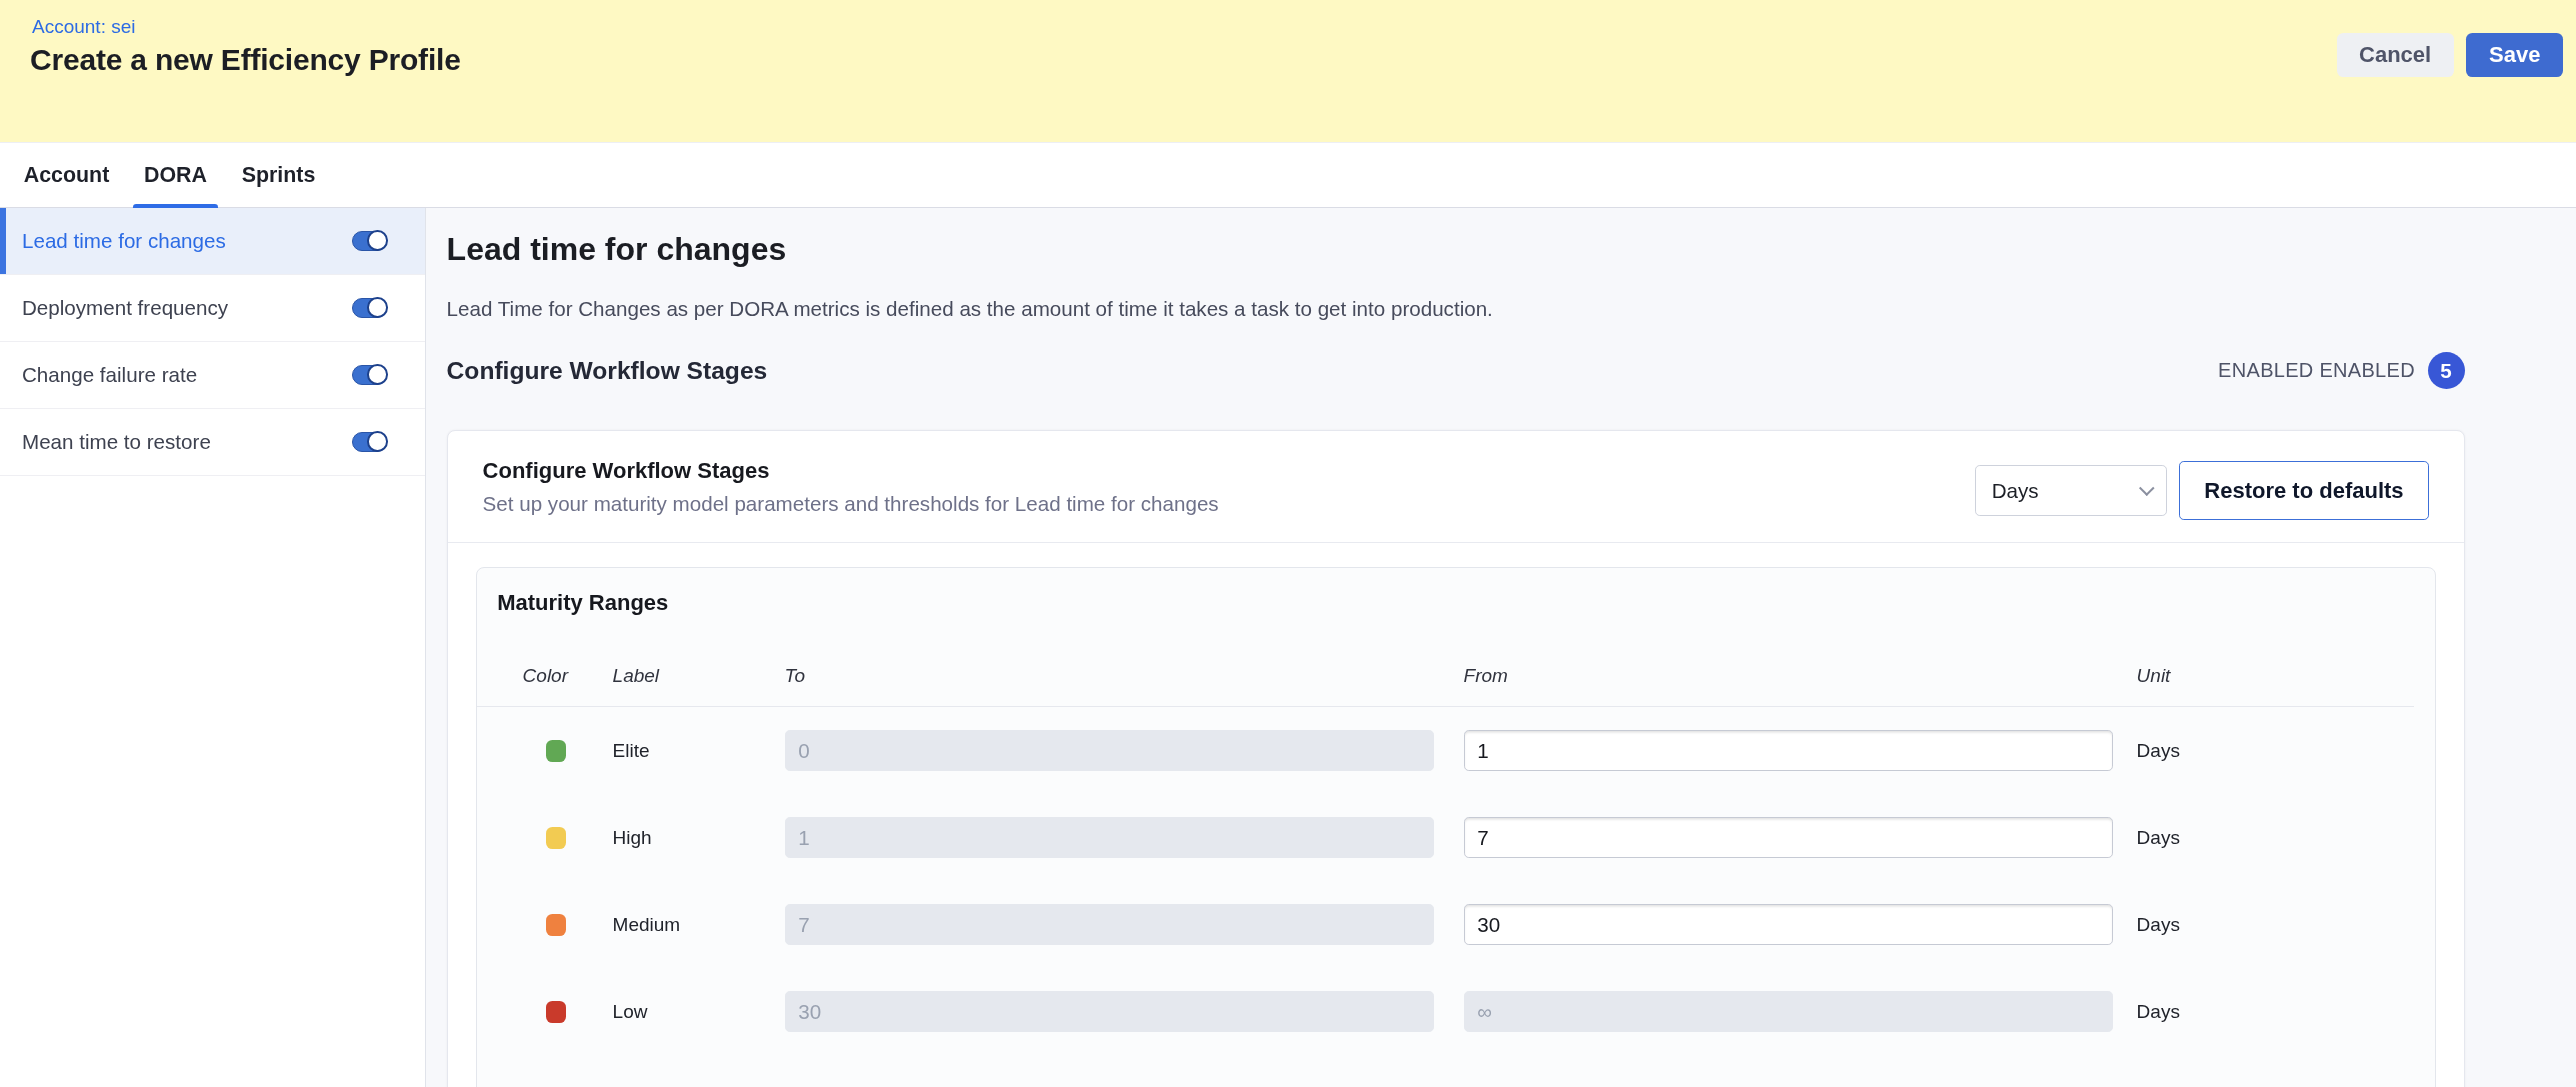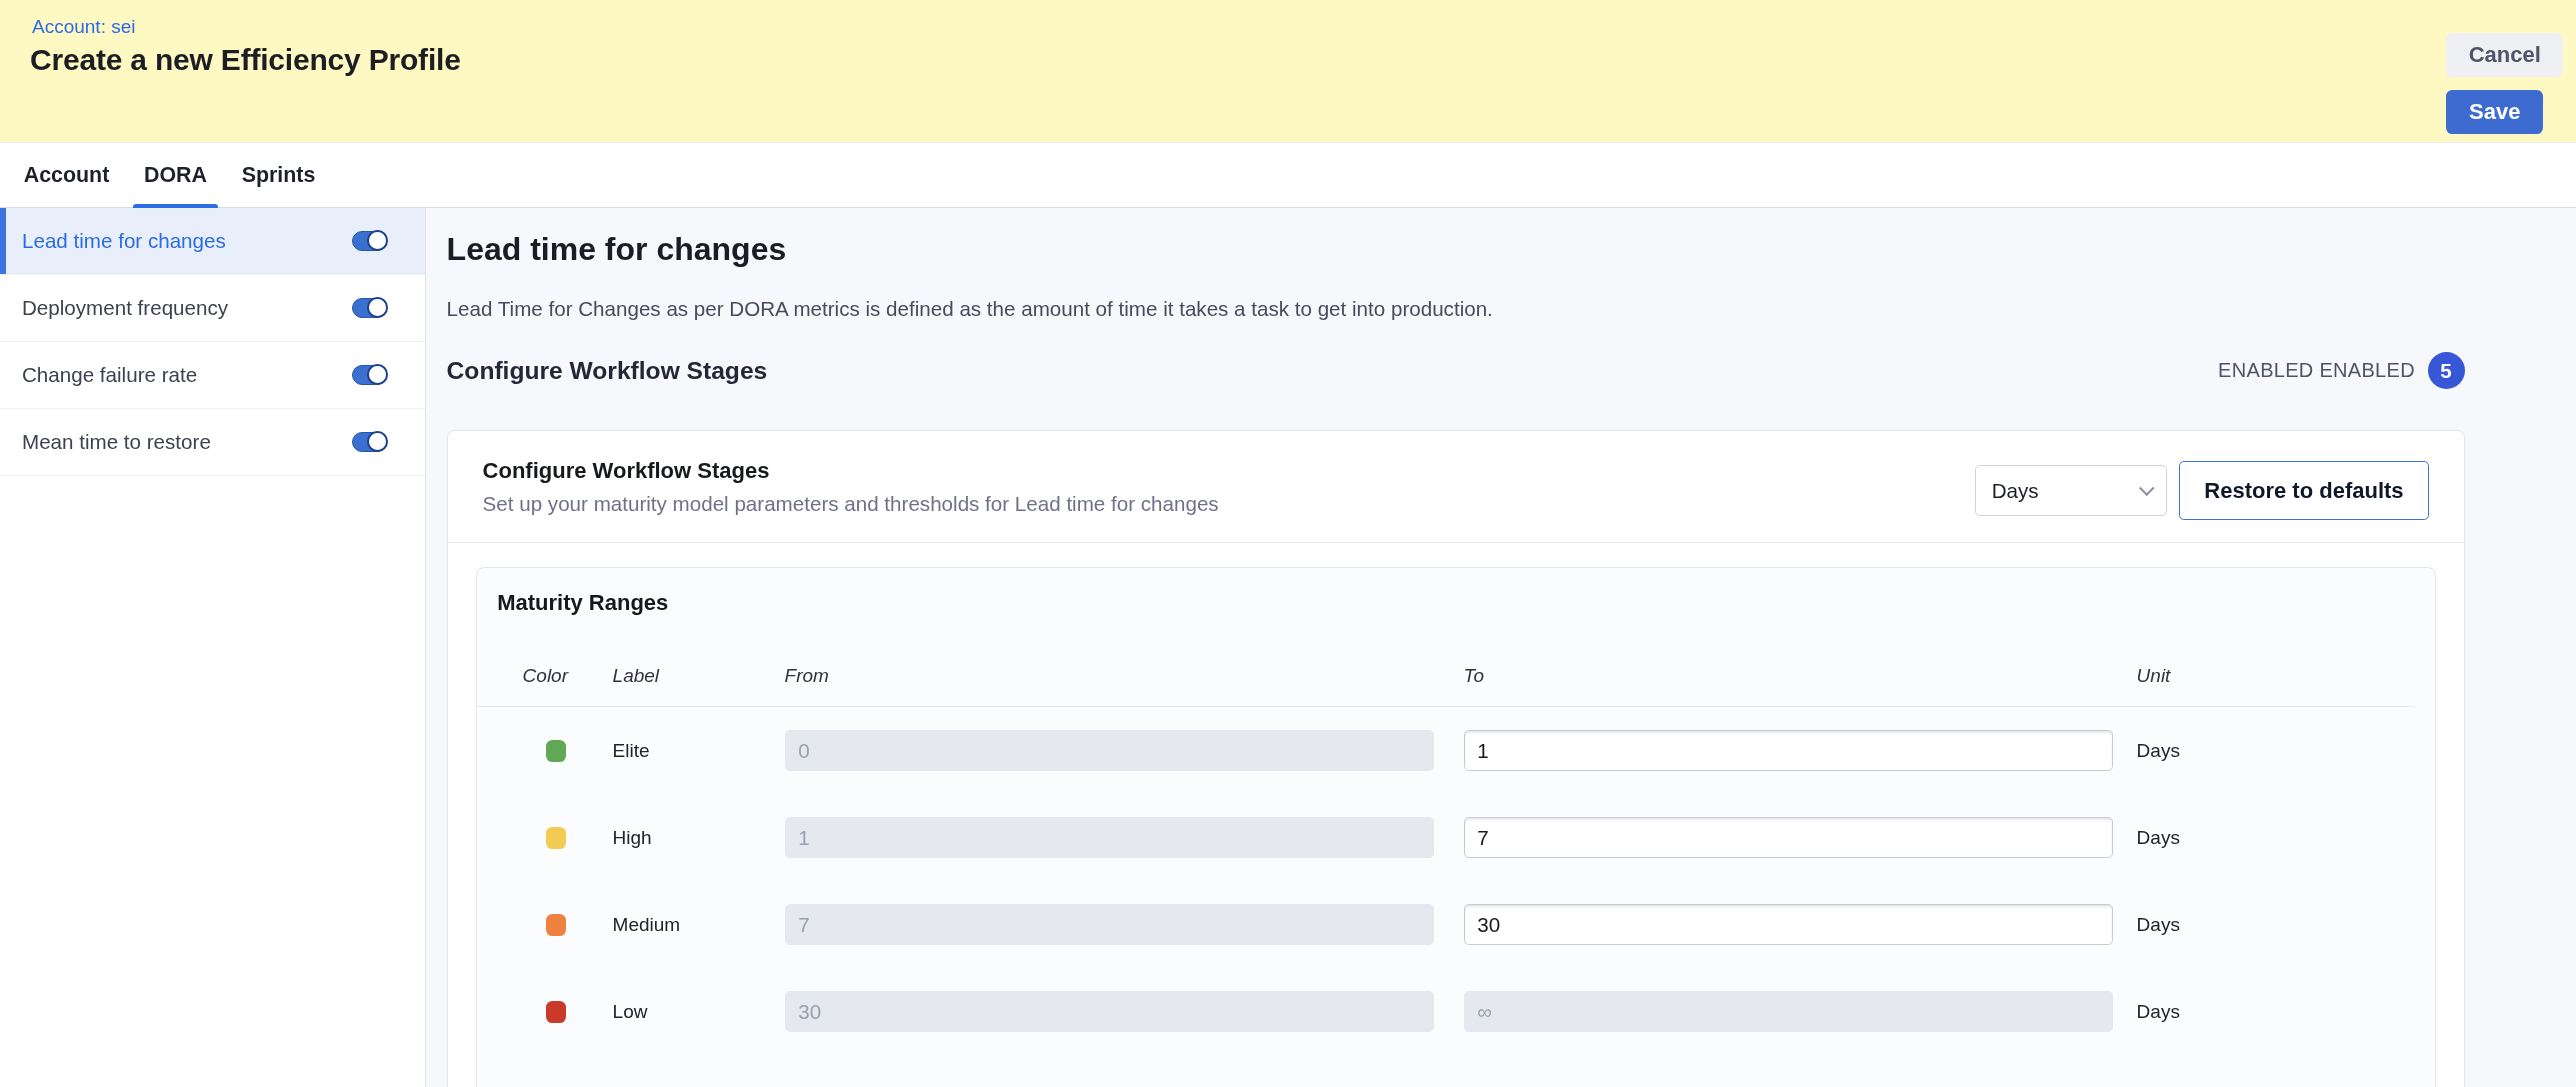--- a/index.html
+++ b/index.html
@@ -3,21 +3,21 @@
 <meta charset="utf-8">
 <style>
   * { margin:0; padding:0; box-sizing:border-box; }
   html,body { width:2576px; height:1087px; overflow:hidden;
     font-family:"Liberation Sans", sans-serif; background:#ffffff; }
 
   
   .header { position:relative; height:143px; background:#fef9c3; border-bottom:1.6px solid #edeff4; }
   .account-link { position:absolute; left:32px; top:16px; font-size:19px; color:#2c6be4; cursor:pointer; }
   .page-title { position:absolute; left:30px; top:43px; font-size:30px; font-weight:bold; color:#1c1e24; letter-spacing:-0.2px; }
-  .header-actions { position:absolute; right:12.7px; top:33px; display:flex; gap:12.7px;flex-direction:column; }
+  .header-actions { position:absolute; right:12.7px; top:33px; display:flex; gap:12.7px; }
   .btn { border:none; border-radius:6.3px; font-family:inherit; font-weight:bold; font-size:22px; cursor:pointer; }
   .btn-cancel { width:117px; height:44px; background:#eef0f3; color:#4f5468; }
   .btn-save { width:97px; height:44px; background:#3e6bd0; color:#ffffff; }
 
   
   .tabbar { height:65px; background:#fff; border-bottom:1.6px solid #dadce5; display:flex; padding-left:12.7px; gap:12.7px; }
   .tab { position:relative; padding:0 11px; display:flex; align-items:center; font-size:21.4px; font-weight:bold; color:#1e212a; cursor:pointer; }
   .tab.active::after { content:""; position:absolute; left:0; right:0; bottom:-1.6px; height:4.8px; background:#2e6ce6; border-radius:3.2px 3.2px 0 0; }
 
   
@@ -146,22 +146,22 @@
             </div>
             <button class="btn-restore">Restore to defaults</button>
           </div>
         </div>
 
         <div class="inner-card">
           <div class="inner-title">Maturity Ranges</div>
           <div class="mgrid table-head">
             <span>Color</span>
             <span>Label</span>
+            <span>To</span>
             <span>From</span>
-            <span>To</span>
             <span>Unit</span>
           </div>
           <div id="maturity-rows">
               <div class="mgrid trow">
               <div>
                   <div class="swatch" style="background: rgb(97, 168, 84);"></div>
                 </div>
               <div class="row-label">Elite</div>
               <div><input class="rng-input off" readonly="" value="0" style=""></div>
               <div><input class="rng-input on" value="1" style=""></div>

